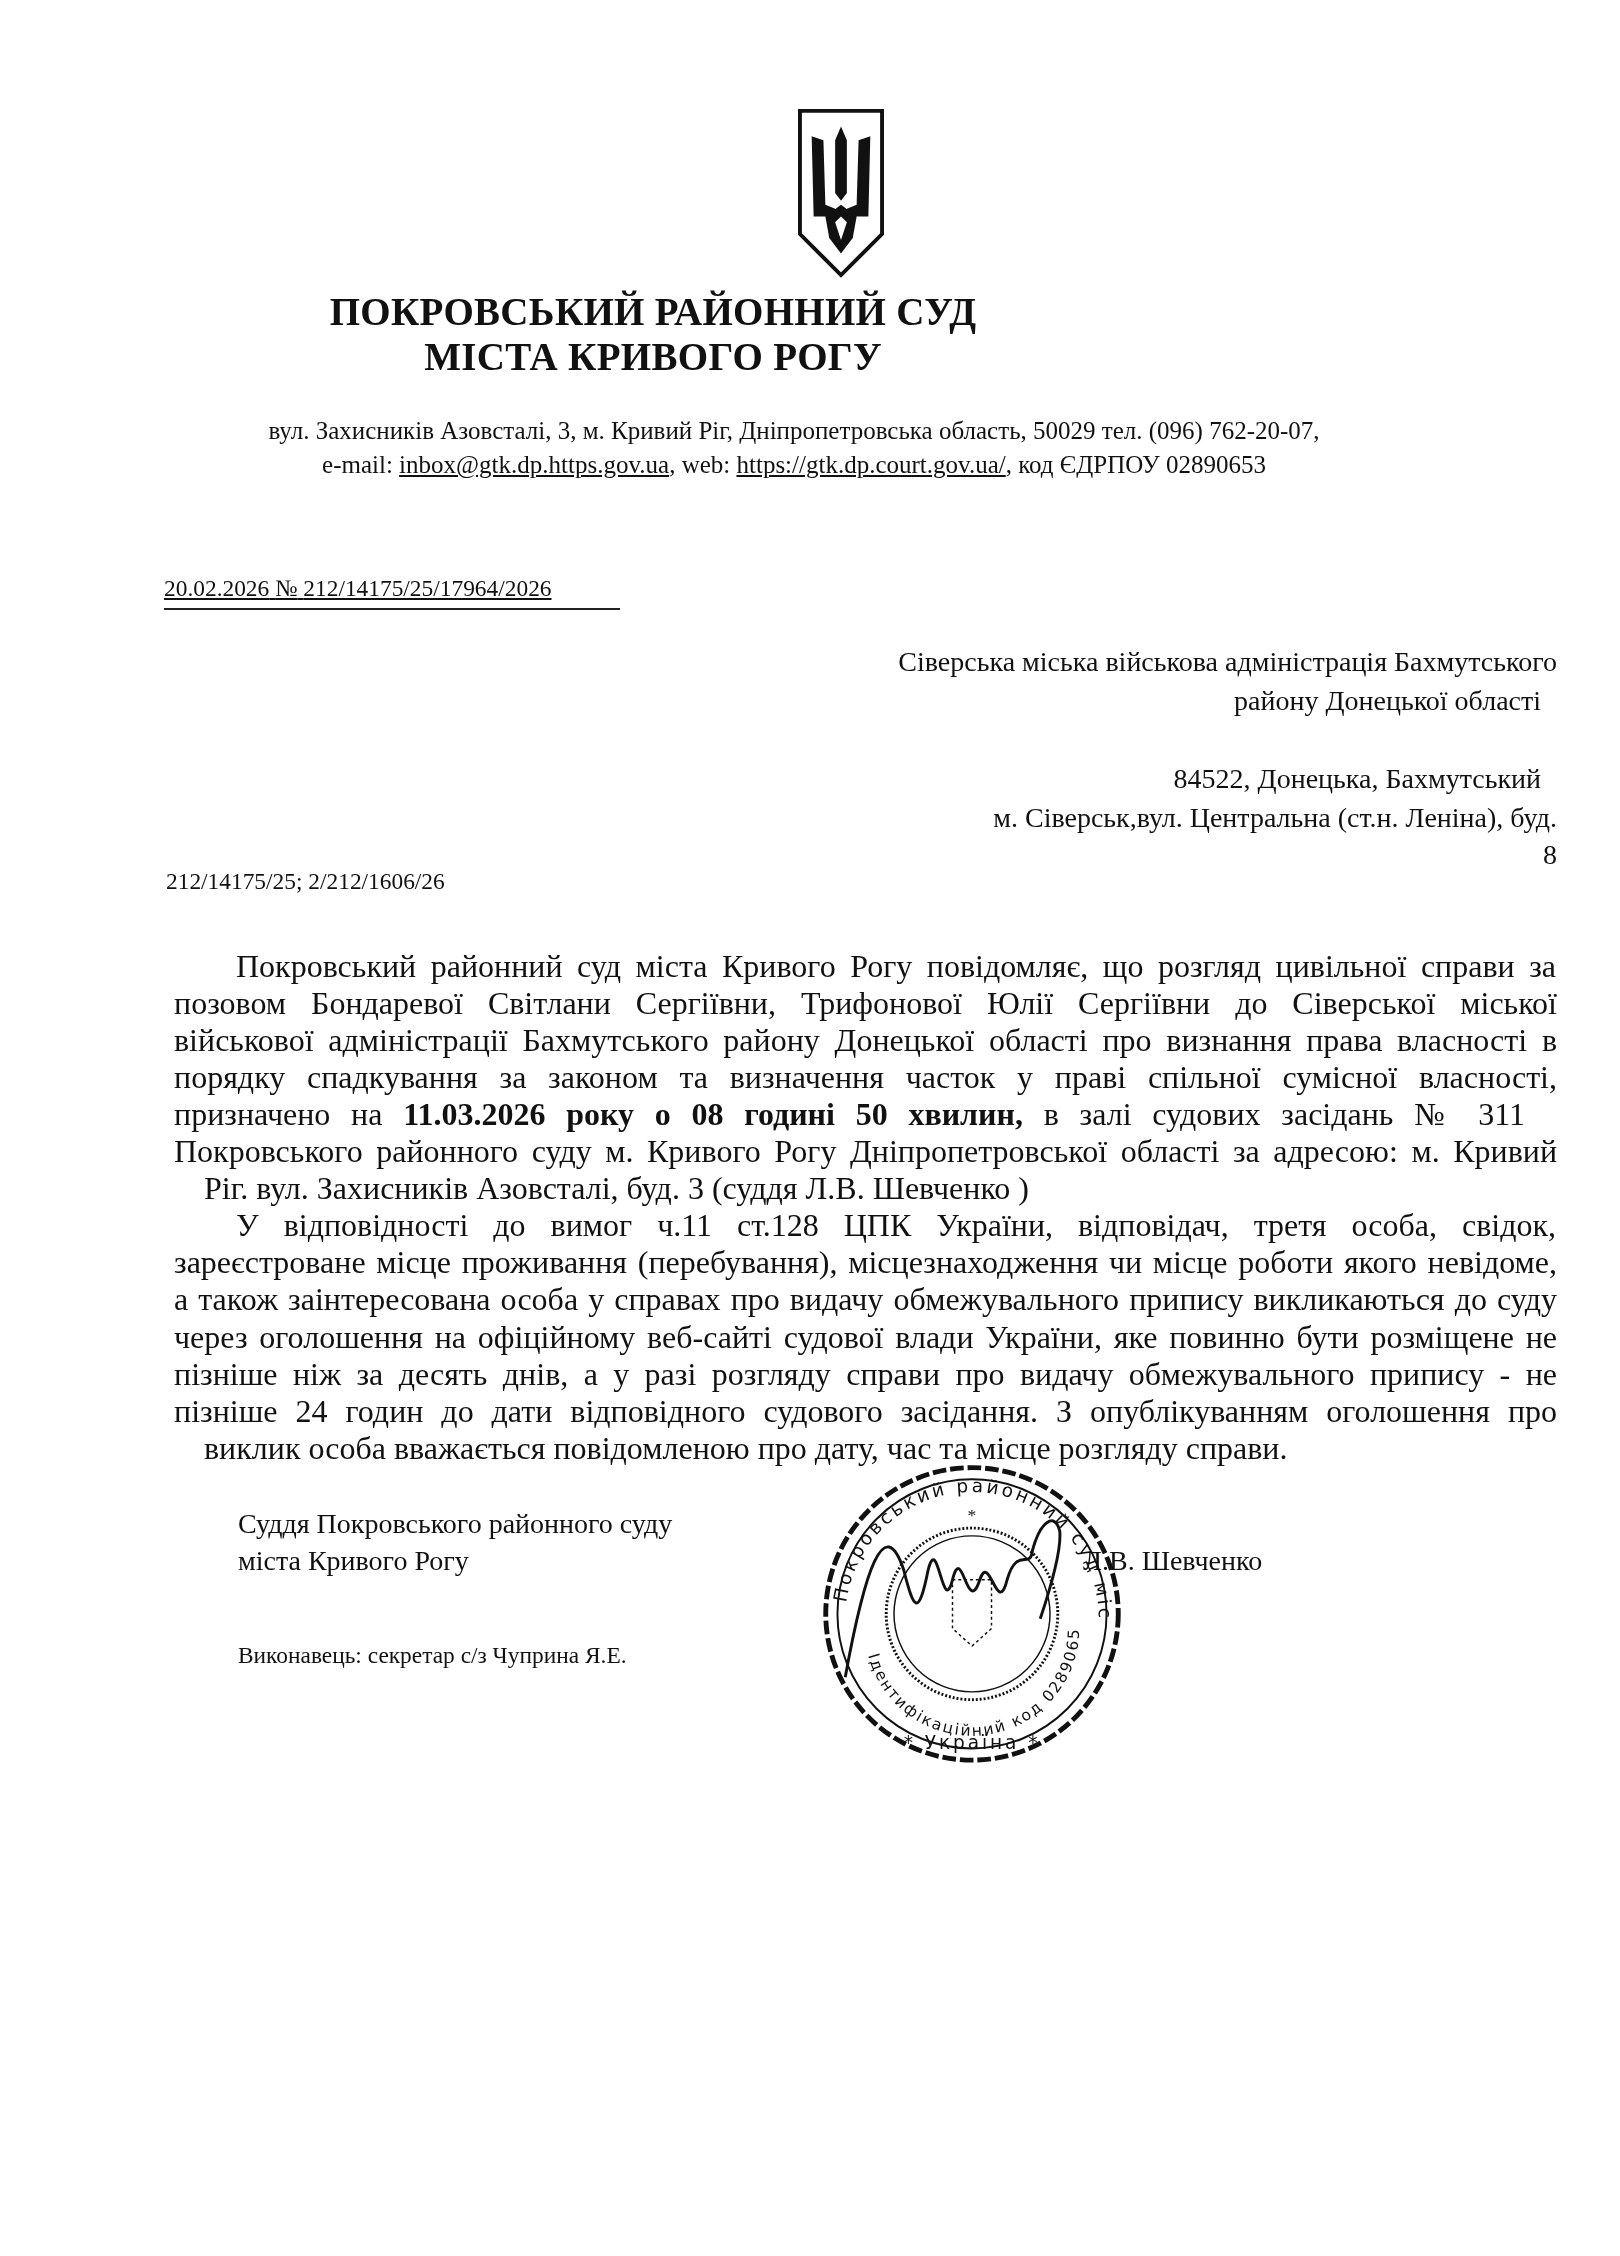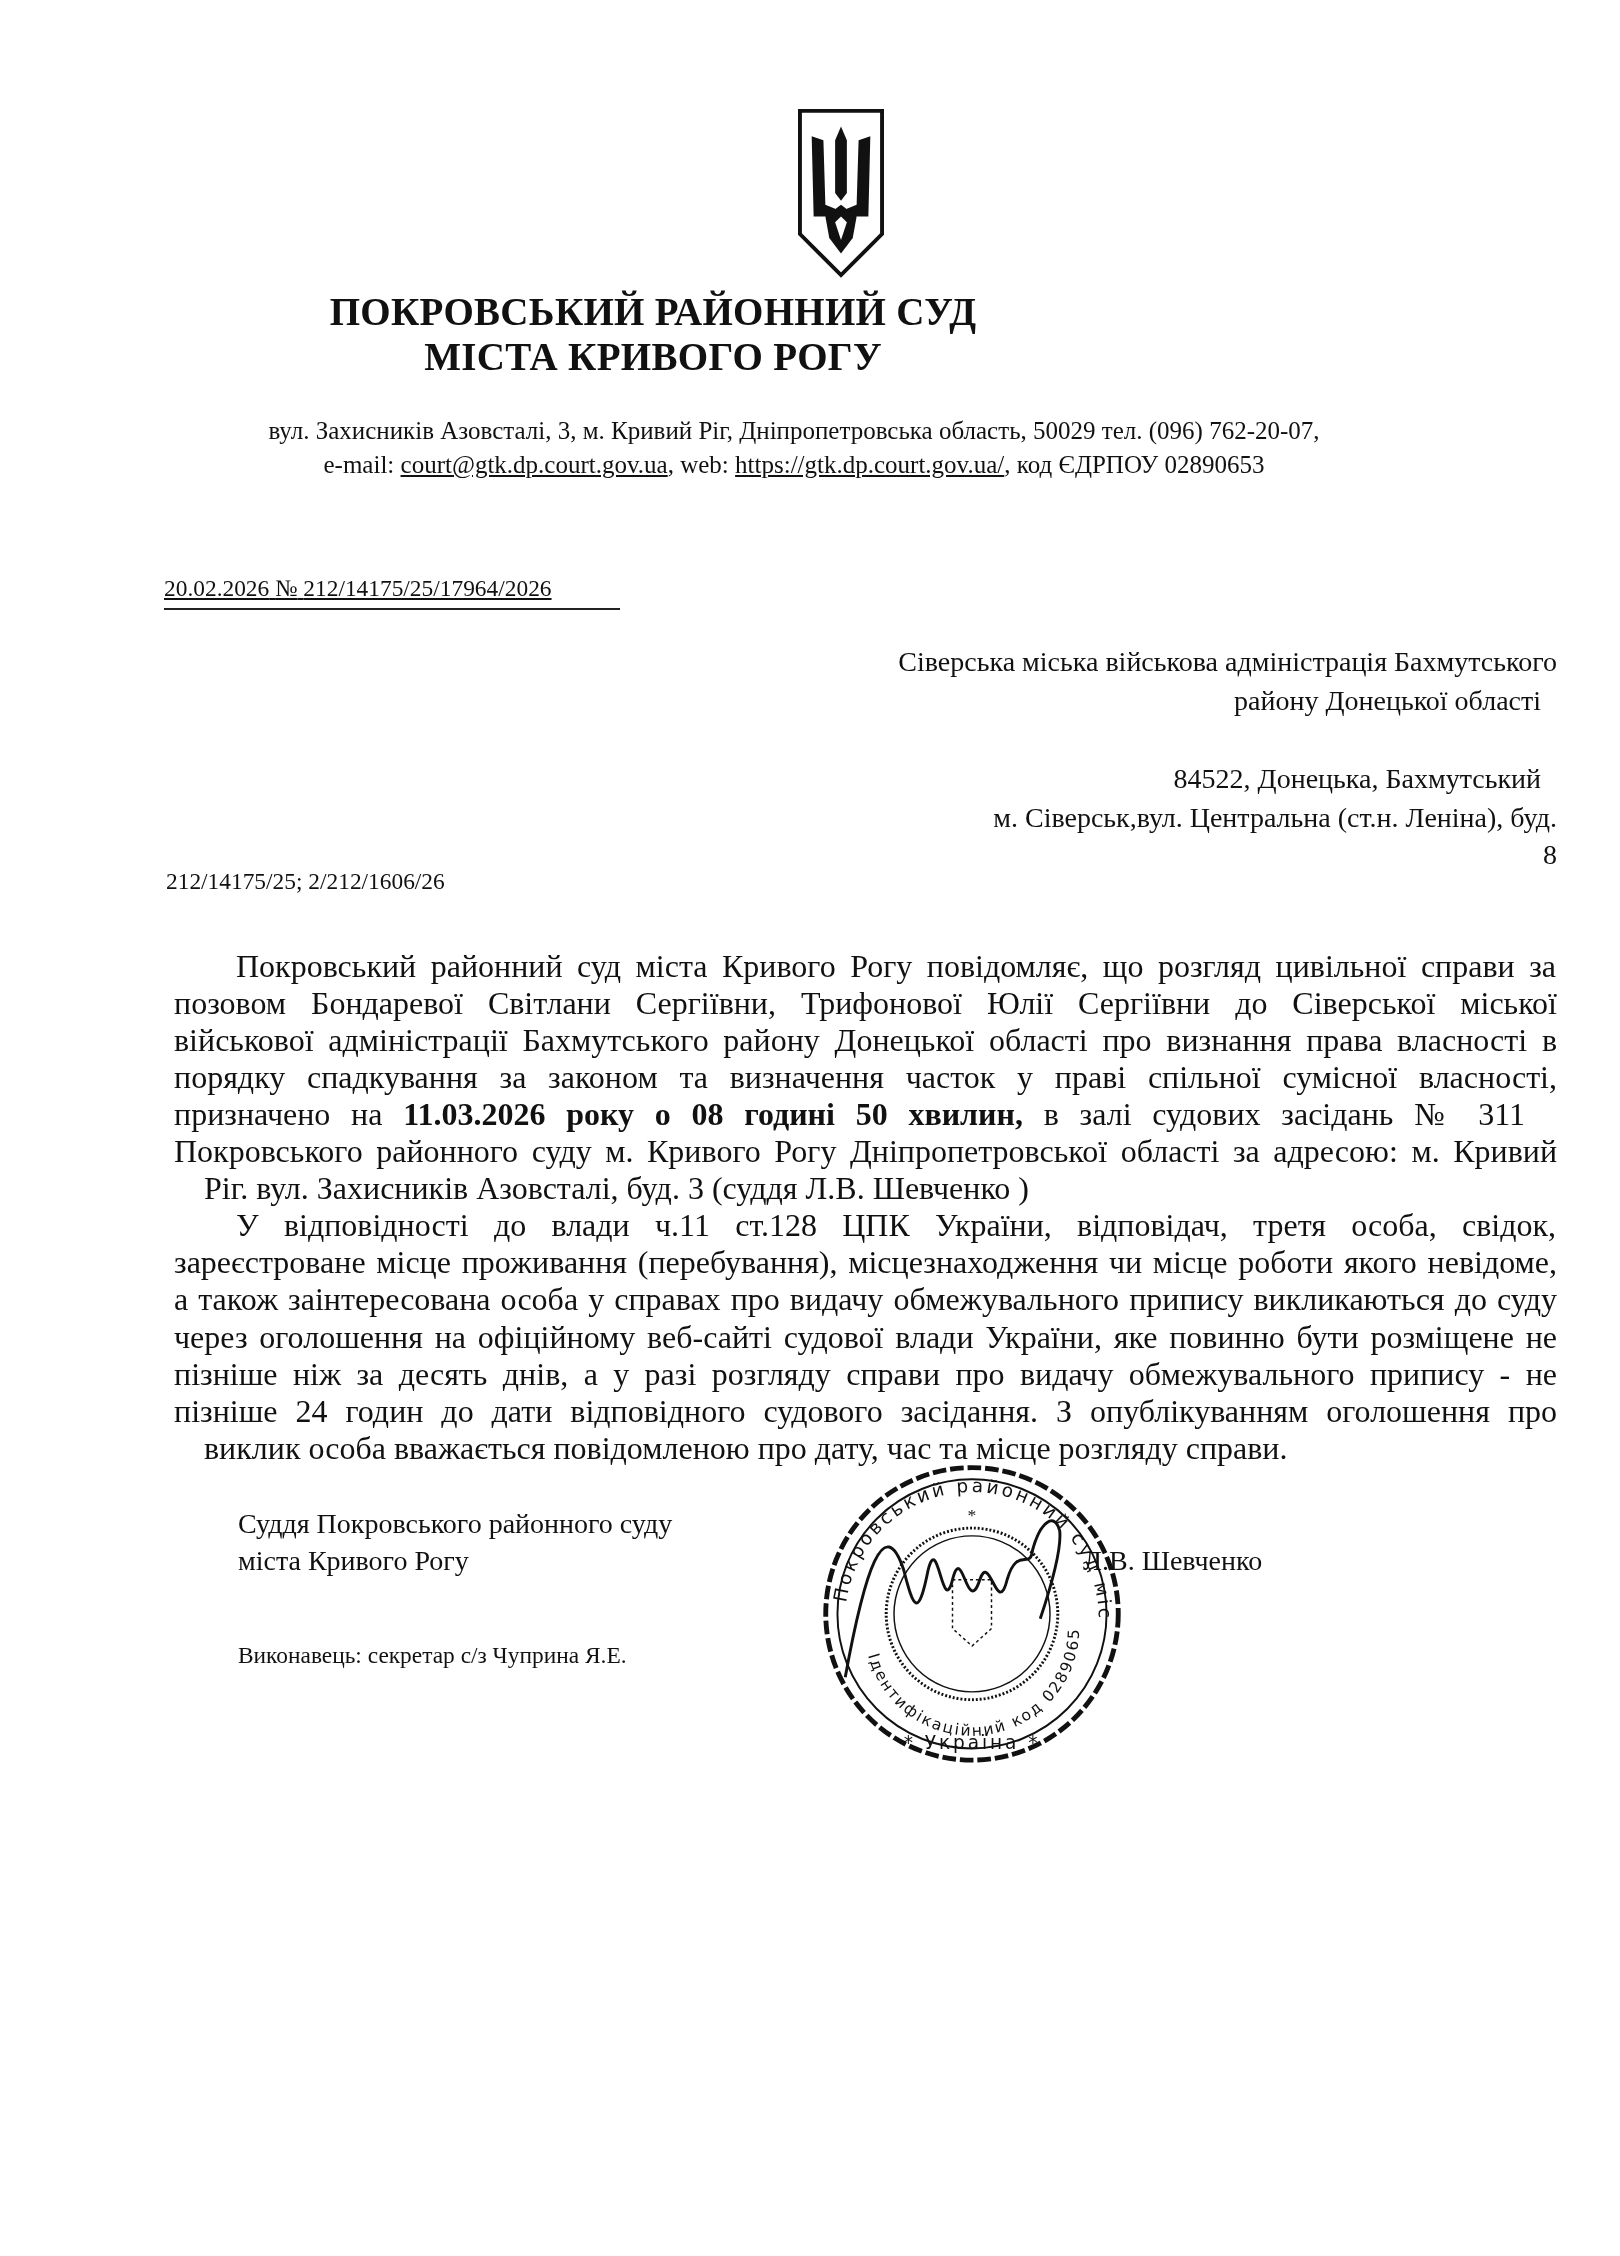--- a/index.html
+++ b/index.html
@@ -34,21 +34,21 @@
   <path d="M76 30 L64 34 L62 100 L52 104 L52 112 L74 112 Z" fill="#111"></path>
   <path d="M30 112 L46 100 L62 112 L58 134 L46 150 L34 134 Z" fill="#111"></path>
   <path d="M40 118 L46 112 L52 118 L46 136 Z" fill="#fff"></path>
 </svg>
 
 <div class="title" style="top:289px;">ПОКРОВСЬКИЙ РАЙОННИЙ СУД</div>
 <div class="title" style="top:334px;">МІСТА КРИВОГО РОГУ</div>
 
 <div class="contact" style="top:417px;">вул. Захисників Азовсталі, 3, м. Кривий Ріг,  Дніпропетровська область, 50029 тел. (096) 762-20-07,</div>
 <div class="contact" style="top:451px;">
-  <span>e-mail: </span><span class="u">court@gtk.dp.court.gov.ua</span><span>,  </span><span>web: </span><span class="u">https://gtk.dp.court.gov.ua/</span><span>, код ЄДРПОУ 02890653</span>
+  <span>e-mail: </span><span class="u">inbox@gtk.dp.https.gov.ua</span><span>,  </span><span>web: </span><span class="u">https://gtk.dp.court.gov.ua/</span><span>, код ЄДРПОУ 02890653</span>
 </div>
 
 <div class="abs outno">
   <span>20.02.2026</span>
   <span>№</span>
   <span>212/14175/25/17964/2026</span>
 </div>
 <div class="outno-line"></div>
 
 <div class="recip" style="top:646px;margin-left:14px;">Сіверська міська військова адміністрація Бахмутського</div>
@@ -62,21 +62,21 @@
 <div class="body-line indent" style="top:948px;">Покровський районний суд міста Кривого Рогу  повідомляє, що розгляд цивільної справи за</div>
 <div class="body-line" style="top:985px;">позовом Бондаревої Світлани Сергіївни, Трифонової Юлії Сергіївни до Сіверської міської</div>
 <div class="body-line" style="top:1022px;">військової адміністрації Бахмутського району Донецької області  про визнання права власності в</div>
 <div class="body-line" style="top:1059px;">порядку спадкування за законом та визначення часток у праві спільної сумісної власності,</div>
 <div class="body-line" style="top:1096px; width:1351px;">
   <span>призначено на </span><span class="b">11.03.2026 року о  08  годині  50  хвилин,</span><span> в залі судових засідань № 311</span>
 </div>
 <div class="body-line" style="top:1133px;">Покровського  районного суду м. Кривого Рогу Дніпропетровської області за адресою: м. Кривий</div>
 <div class="body-line last" style="top:1170px;">Ріг. вул. Захисників Азовсталі,  буд. 3 (суддя Л.В. Шевченко )</div>
 
-<div class="body-line indent" style="top:1207px;">У відповідності до влади ч.11 ст.128 ЦПК України, відповідач, третя особа, свідок,</div>
+<div class="body-line indent" style="top:1207px;">У відповідності до вимог ч.11 ст.128 ЦПК України, відповідач, третя особа, свідок,</div>
 <div class="body-line" style="top:1244px;">зареєстроване місце проживання (перебування), місцезнаходження чи місце роботи якого невідоме,</div>
 <div class="body-line" style="top:1281px;">а також заінтересована особа у справах про видачу обмежувального припису викликаються до суду</div>
 <div class="body-line" style="top:1319px;">через оголошення на офіційному веб-сайті судової влади України, яке повинно бути розміщене не</div>
 <div class="body-line" style="top:1356px;">пізніше ніж за десять днів, а у разі розгляду справи про видачу обмежувального припису - не</div>
 <div class="body-line" style="top:1393px;">пізніше 24 годин до дати відповідного судового засідання. З опублікуванням оголошення про</div>
 <div class="body-line last" style="top:1430px;">виклик особа вважається повідомленою про дату, час та місце розгляду справи.</div>
 
 <div class="sig" style="left:238px; top:1508px;">Суддя  Покровського районного суду</div>
 <div class="sig" style="left:238px; top:1545px;">міста Кривого Рогу</div>
 <div class="sig" style="left:1083px; top:1545px;">Л.В. Шевченко</div>

